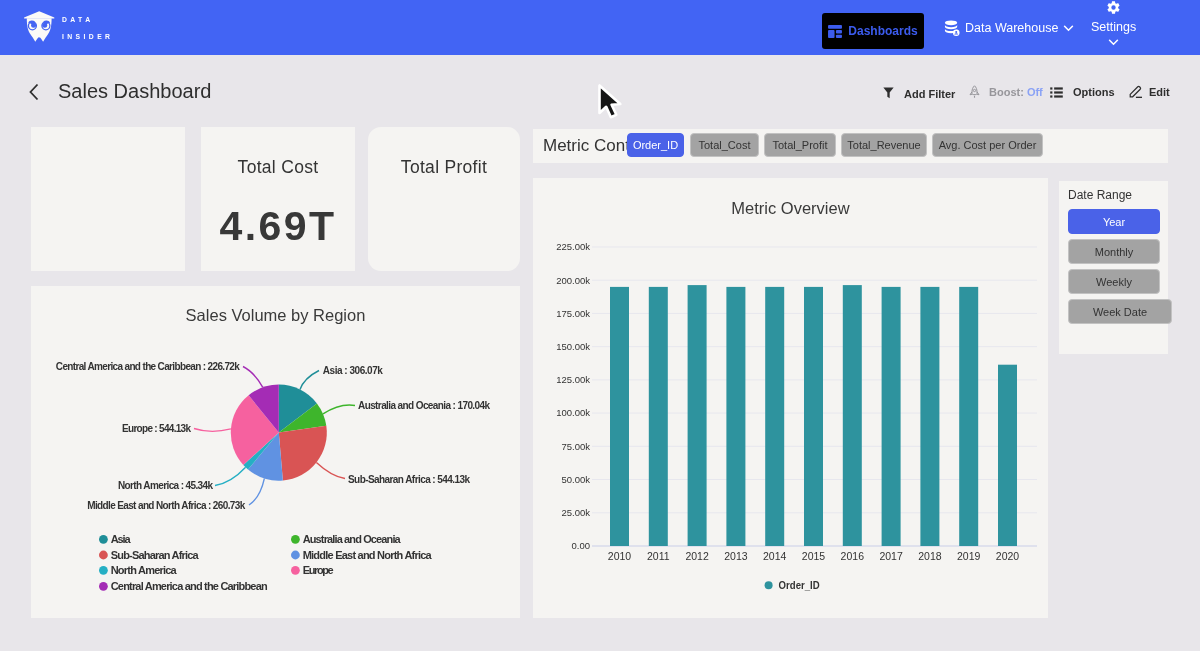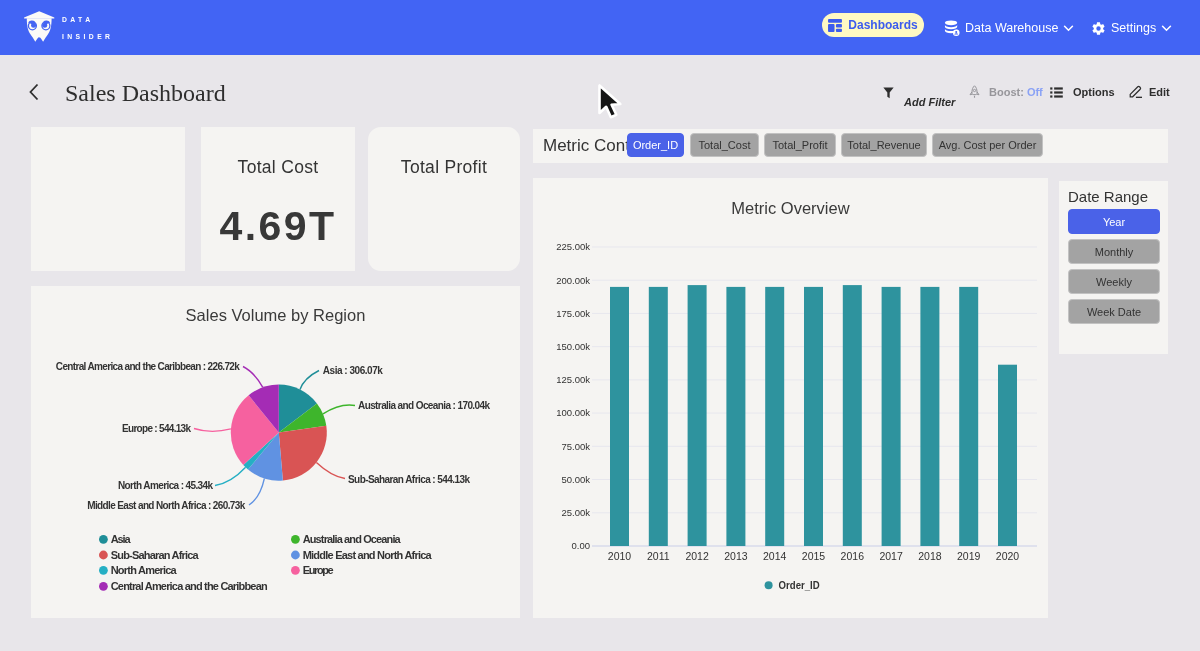--- a/index.html
+++ b/index.html
@@ -1,22 +1,22 @@
 <!DOCTYPE html>
 <html><head>
 <meta charset="utf-8">
 <style>
 * { margin:0; padding:0; box-sizing:border-box; }
 html,body { width:1200px; height:651px; overflow:hidden; }
 body { font-family:"Liberation Sans", sans-serif; background:#e8e6ea; position:relative; }
 .hdr { position:absolute; left:0; top:0; width:1200px; height:55px; background:#4264f4; }
 .logotxt { position:absolute; left:62px; top:10.5px; color:#fff; font-size:6.8px; font-weight:bold; letter-spacing:3.4px; line-height:17px; }
-.dashbtn { position:absolute; left:822px; top:13px; width:102px; height:24px; background:#fef9c3; border-radius:13px; display:flex; align-items:center; justify-content:center; gap:6px; color:#3c5cee; font-size:12px; font-weight:bold; }
+.dashbtn { position:absolute; left:822px; top:13px; width:102px; height:36px; background:#000000; border-radius:3px; display:flex; align-items:center; justify-content:center; gap:6px; color:#3c5cee; font-size:12px; font-weight:bold; }
 .hdritem { position:absolute; top:0; height:56px; display:flex; align-items:center; color:#fff; font-size:12.5px; }
-.pagetitle { position:absolute; left:65px; top:80px; font-size:24px; color:#2e2e2e;font-family:Liberation Serif, serif; }
+.pagetitle { position:absolute; left:58px; top:80px; font-size:20px; color:#2e2e2e; }
 .tool { position:absolute; font-size:11px; font-weight:bold; color:#2e2e2e; white-space:nowrap; }
 .card { position:absolute; background:#f5f4f2; }
 .kpi { text-align:center; }
 .kpi .lb { position:absolute; top:30px; width:100%; font-size:17.5px; letter-spacing:0.3px; color:#333; }
 .kpi .vl { position:absolute; top:76px; width:100%; font-size:41px; line-height:46px; font-weight:bold; color:#383838; letter-spacing:2.4px; }
 .btn { position:absolute; background:#a3a3a3; border:1px solid #c2c2c2; border-radius:4px; font-size:11px; color:#333; display:flex; align-items:center; justify-content:center; }
 .btn.sel { background:#4a62e8; border-color:#4a62e8; color:#fff; }
 </style>
 </head>
 <body>
@@ -58,38 +58,38 @@
         <circle cx="13" cy="13.5" r="3.5"></circle>
       </g>
       <circle cx="13" cy="12.7" r="1.1" fill="#4264f4"></circle>
       <path d="M10.8 15.3 a2.3 1.9 0 0 1 4.4 0" fill="#4264f4"></path>
     </svg>
   <span>Data Warehouse</span>
   <svg width="11" height="7" viewBox="0 0 12 8">
       <path d="M1.5 1.5 L6 6 L10.5 1.5" stroke="#fff" stroke-width="1.8" fill="none" stroke-linecap="round"></path>
     </svg>
 </div>
-<div class="hdritem" style="left:1091px; gap:5px;">
+<div class="hdritem" style="left:1091px; gap:5px;flex-direction:column;">
   <svg width="15" height="15" viewBox="0 0 24 24">
       <path fill="#fff" d="M19.4 13c.04-.32.06-.66.06-1s-.02-.68-.07-1l2.1-1.65c.2-.15.25-.42.12-.64l-2-3.46c-.12-.22-.39-.3-.61-.22l-2.49 1c-.52-.4-1.08-.73-1.69-.98l-.38-2.65A.49.49 0 0 0 14 2h-4c-.25 0-.46.18-.49.42l-.38 2.65c-.61.25-1.17.59-1.69.98l-2.49-1a.5.5 0 0 0-.61.22l-2 3.46c-.13.22-.07.49.12.64L4.56 11c-.05.32-.08.66-.08 1s.03.68.08 1l-2.1 1.65c-.2.15-.25.42-.12.64l2 3.46c.12.22.39.3.61.22l2.49-1c.52.4 1.08.73 1.69.98l.38 2.65c.03.24.24.42.49.42h4c.25 0 .46-.18.49-.42l.38-2.65c.61-.25 1.17-.59 1.69-.98l2.49 1c.23.09.49 0 .61-.22l2-3.46a.49.49 0 0 0-.12-.64L19.4 13zM12 15.5a3.5 3.5 0 1 1 0-7 3.5 3.5 0 0 1 0 7z"></path>
     </svg>
   <span>Settings</span>
   <svg width="11" height="7" viewBox="0 0 12 8">
       <path d="M1.5 1.5 L6 6 L10.5 1.5" stroke="#fff" stroke-width="1.8" fill="none" stroke-linecap="round"></path>
     </svg>
 </div>
 
 <svg style="position:absolute; left:28px; top:83px;" width="11" height="18" viewBox="0 0 11 18">
     <path d="M9.5 1.5 L2.5 9 L9.5 16.5" stroke="#2e2e2e" stroke-width="1.8" fill="none"></path>
   </svg>
 <div class="pagetitle">Sales Dashboard</div>
 <svg class="tool" style="left:883px; top:86.5px;" width="11" height="12" viewBox="0 0 16 17">
     <path fill="#2e2e2e" d="M0.5 0.5 h15 l-5.8 7.2 v8.5 l-3.4 -2.4 v-6.1 Z"></path>
   </svg>
-<div class="tool" style="left:904px; top:96px;font-style:italic;">Add Filter</div>
+<div class="tool" style="left:904px; top:88px;">Add Filter</div>
 <svg class="tool" style="left:968px; top:85px;" width="13" height="14" viewBox="0 0 26 28">
     <g fill="none" stroke="#97969b" stroke-width="2">
       <path d="M13 1.5 C16.5 4.5 18 9 18 13.5 L18 17 C18 18.2 17 19.2 15.8 19.2 L10.2 19.2 C9 19.2 8 18.2 8 17 L8 13.5 C8 9 9.5 4.5 13 1.5 Z"></path>
       <circle cx="13" cy="11" r="2.3"></circle>
       <path d="M8 13.5 L4 19.5 L8 18.5"></path>
       <path d="M18 13.5 L22 19.5 L18 18.5"></path>
       <path d="M13 21.5 L13 25.5" stroke-width="2.2"></path>
     </g>
   </svg>
 <div class="tool" style="left:989px; top:86px; color:#97969b;">Boost: <span style="color:#8aa2f5;">Off</span></div>
@@ -220,22 +220,22 @@
     <rect x="426.2" y="108.9" width="19" height="259.1" fill="#2e939e"></rect>
     <text x="435.7" y="382.3" text-anchor="middle" font-size="10.5" fill="#333">2019</text>
     <rect x="465.0" y="186.7" width="19" height="181.3" fill="#2e939e"></rect>
     <text x="474.5" y="382.3" text-anchor="middle" font-size="10.5" fill="#333">2020</text>
     <circle cx="235.6" cy="407.2" r="4" fill="#2e939e"></circle>
     <text x="245.6" y="411.2" font-size="11" font-weight="bold" fill="#333" textLength="41" lengthAdjust="spacingAndGlyphs">Order_ID</text>
   </svg>
 </div>
 
 <div class="card" style="left:1059px; top:181px; width:109px; height:173px;">
-  <div style="position:absolute; left:9px; top:7px; font-size:15px; color:#333;">Date Range</div>
+  <div style="position:absolute; left:9px; top:7px; font-size:12px; color:#333;">Date Range</div>
   <div class="btn sel" style="left:9px; top:28px; width:92px; height:25px;">Year</div>
   <div class="btn" style="left:9px; top:58px; width:92px; height:25px;">Monthly</div>
   <div class="btn" style="left:9px; top:88px; width:92px; height:25px;">Weekly</div>
-  <div class="btn" style="left:9px; top:118px; width:92px; height:25px;">Week Date</div>
+  <div class="btn" style="left:9px; top:118px; width:104px; height:25px;">Week Date</div>
 </div>
 
 <svg style="position:absolute; left:597px; top:83px;" width="27" height="40" viewBox="0 0 27 40">
   <path d="M2.5 2.5 L2.5 30 L9.2 23.8 L13.9 34.2 L19.3 31.8 L14.6 21.7 L23.3 21 Z" fill="#151515" stroke="#fff" stroke-width="2.6" stroke-linejoin="round"></path>
 </svg>
 
 </body></html>

